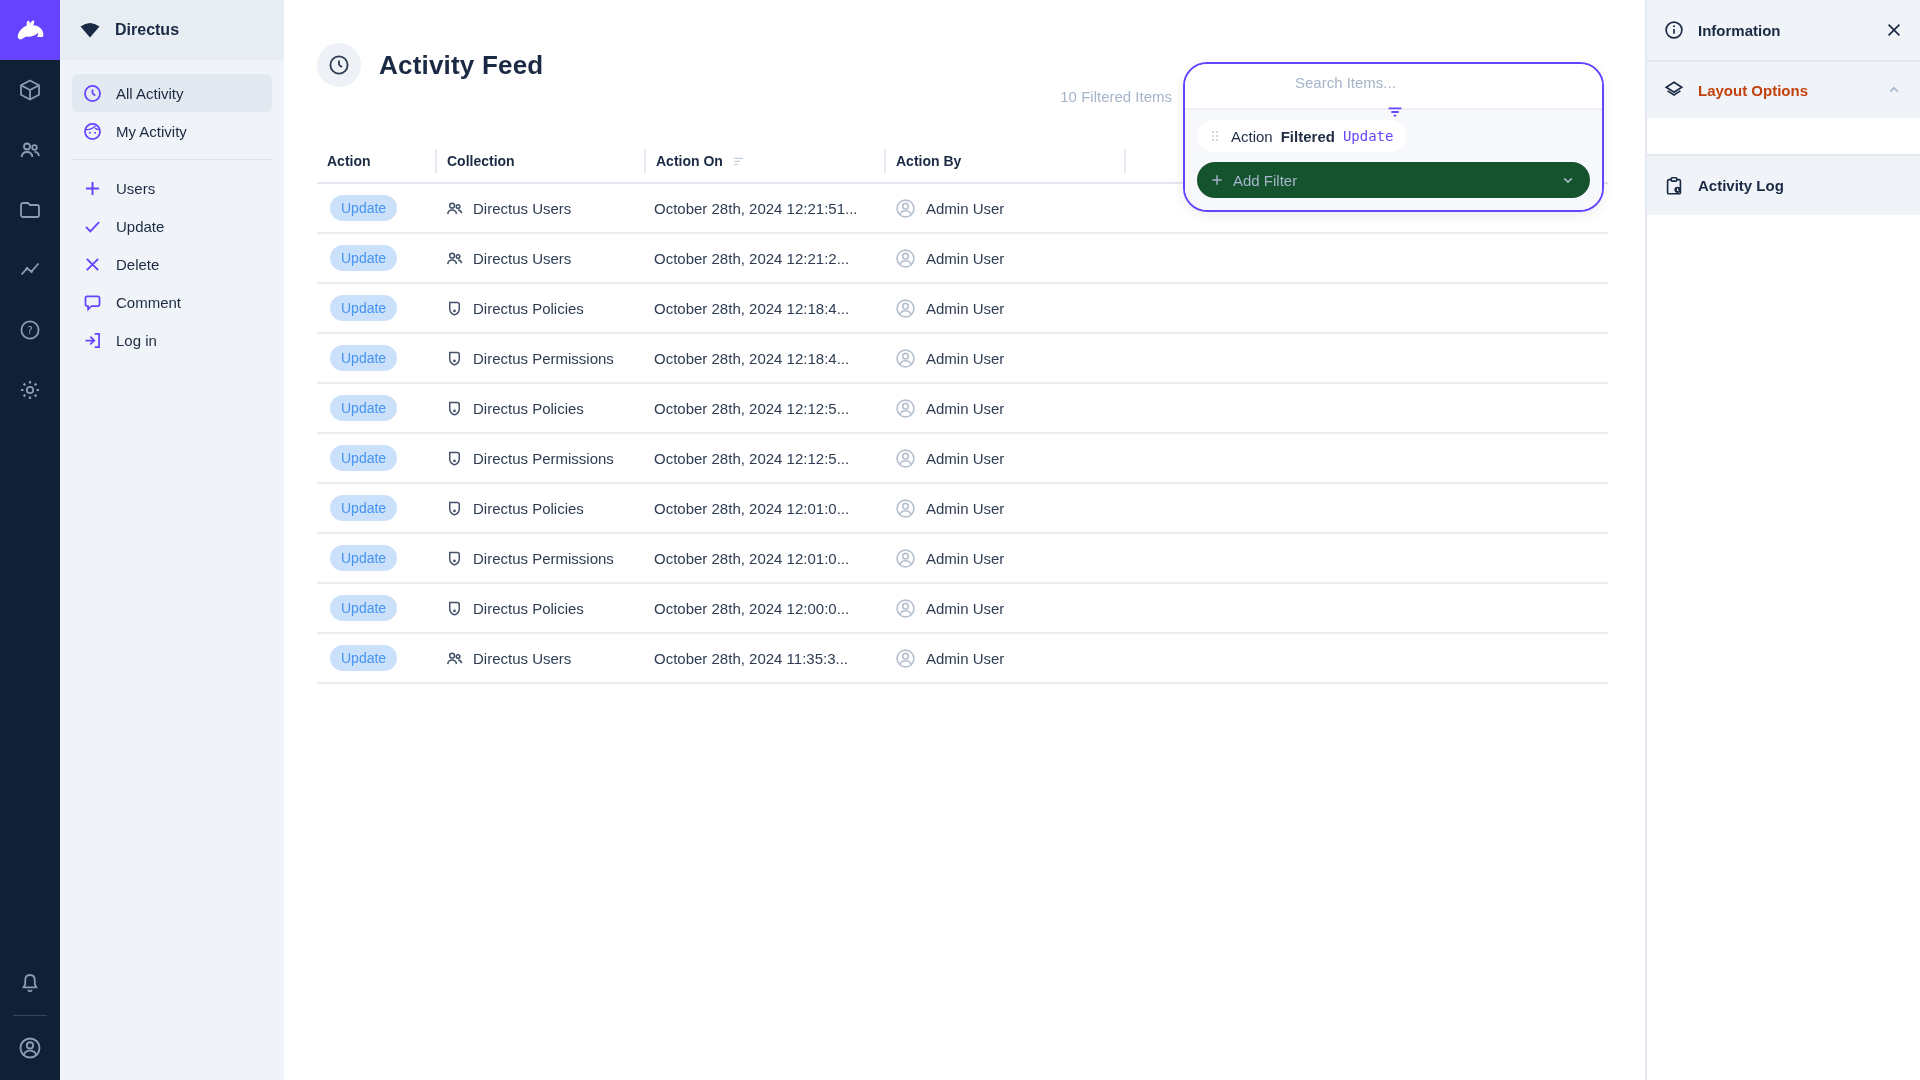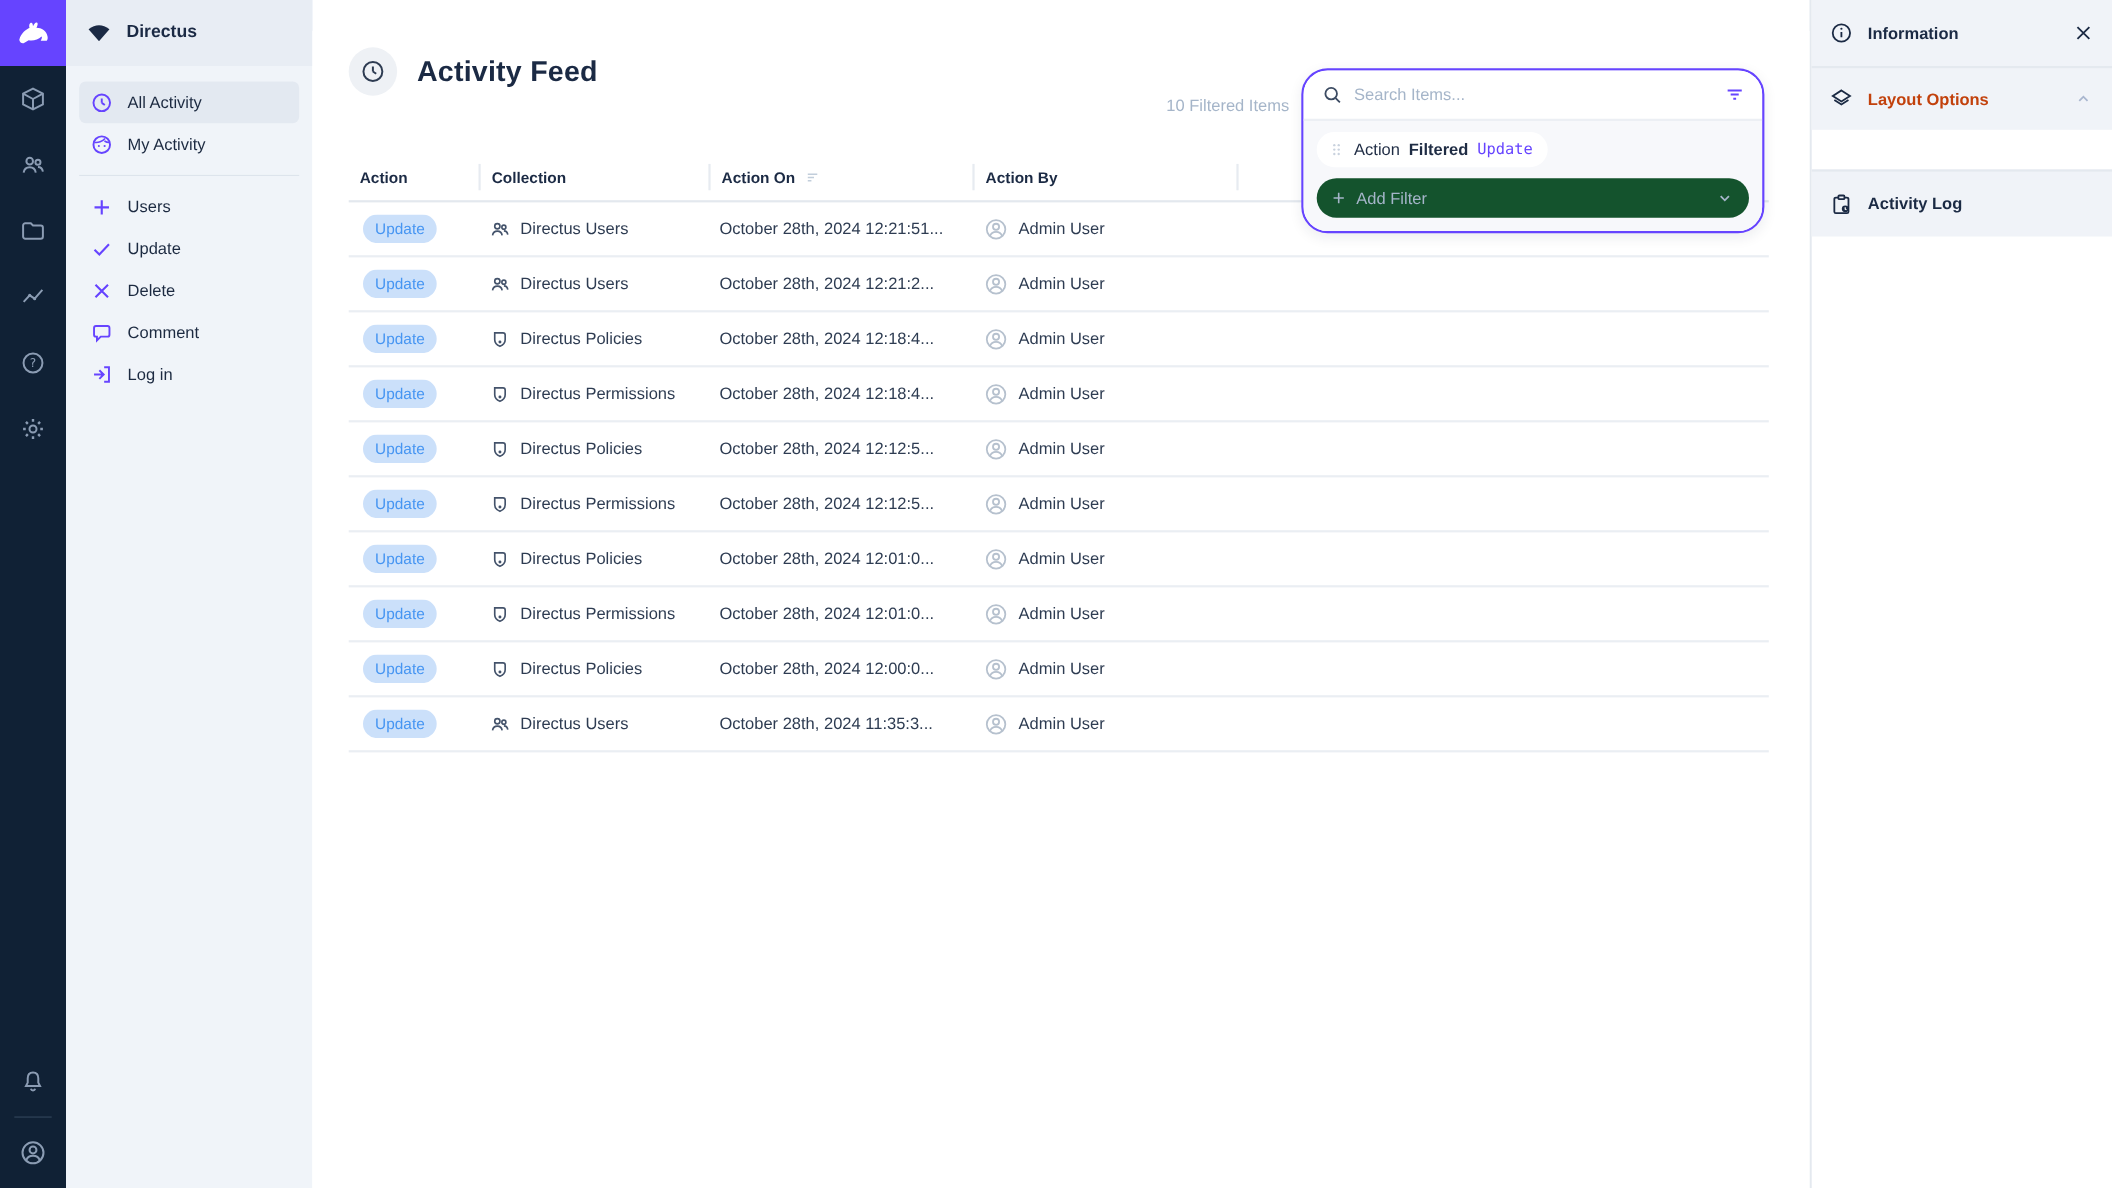--- a/index.html
+++ b/index.html
@@ -52,21 +52,21 @@
   .filtered-count {
     position:absolute; top:60px; right:473px; font-size:15px; color:#a5b5c9; white-space:nowrap;
   }
 
   
   .search-panel {
     position:absolute; top:34px; left:899px; width:421px; z-index:10;
     border:2px solid #6644ff; border-radius:24px; background:#fff; overflow:hidden;
     box-shadow:0 4px 12px rgba(23,41,64,.08);
   }
-  .search-row { height:44px; display:flex; align-items:center; padding:0 14px 0 16px; gap:10px; background:#fff; }
+  .search-row { height:44px; display:flex; align-items:center; padding:0 14px 0 16px; gap:10px; background:#fff;flex-direction:column; }
   .search-input {
     flex:1; border:none; outline:none; font-size:15px; color:#1b2a44; background:transparent;
     font-family:"Liberation Sans", sans-serif;
   }
   .search-input::placeholder { color:#a5b5c9; }
   .filter-toggle { cursor:pointer; display:flex; align-items:center; }
   .filter-dropdown { background:#f7f8fb; border-top:2px solid #ecEFf4; padding:10px 12px 12px 12px; }
   .filter-chip {
     display:inline-flex; align-items:center; gap:8px; background:#fff; border-radius:17px;
     padding:7px 14px 7px 10px; font-size:15px; color:#1f2c44; cursor:pointer;

